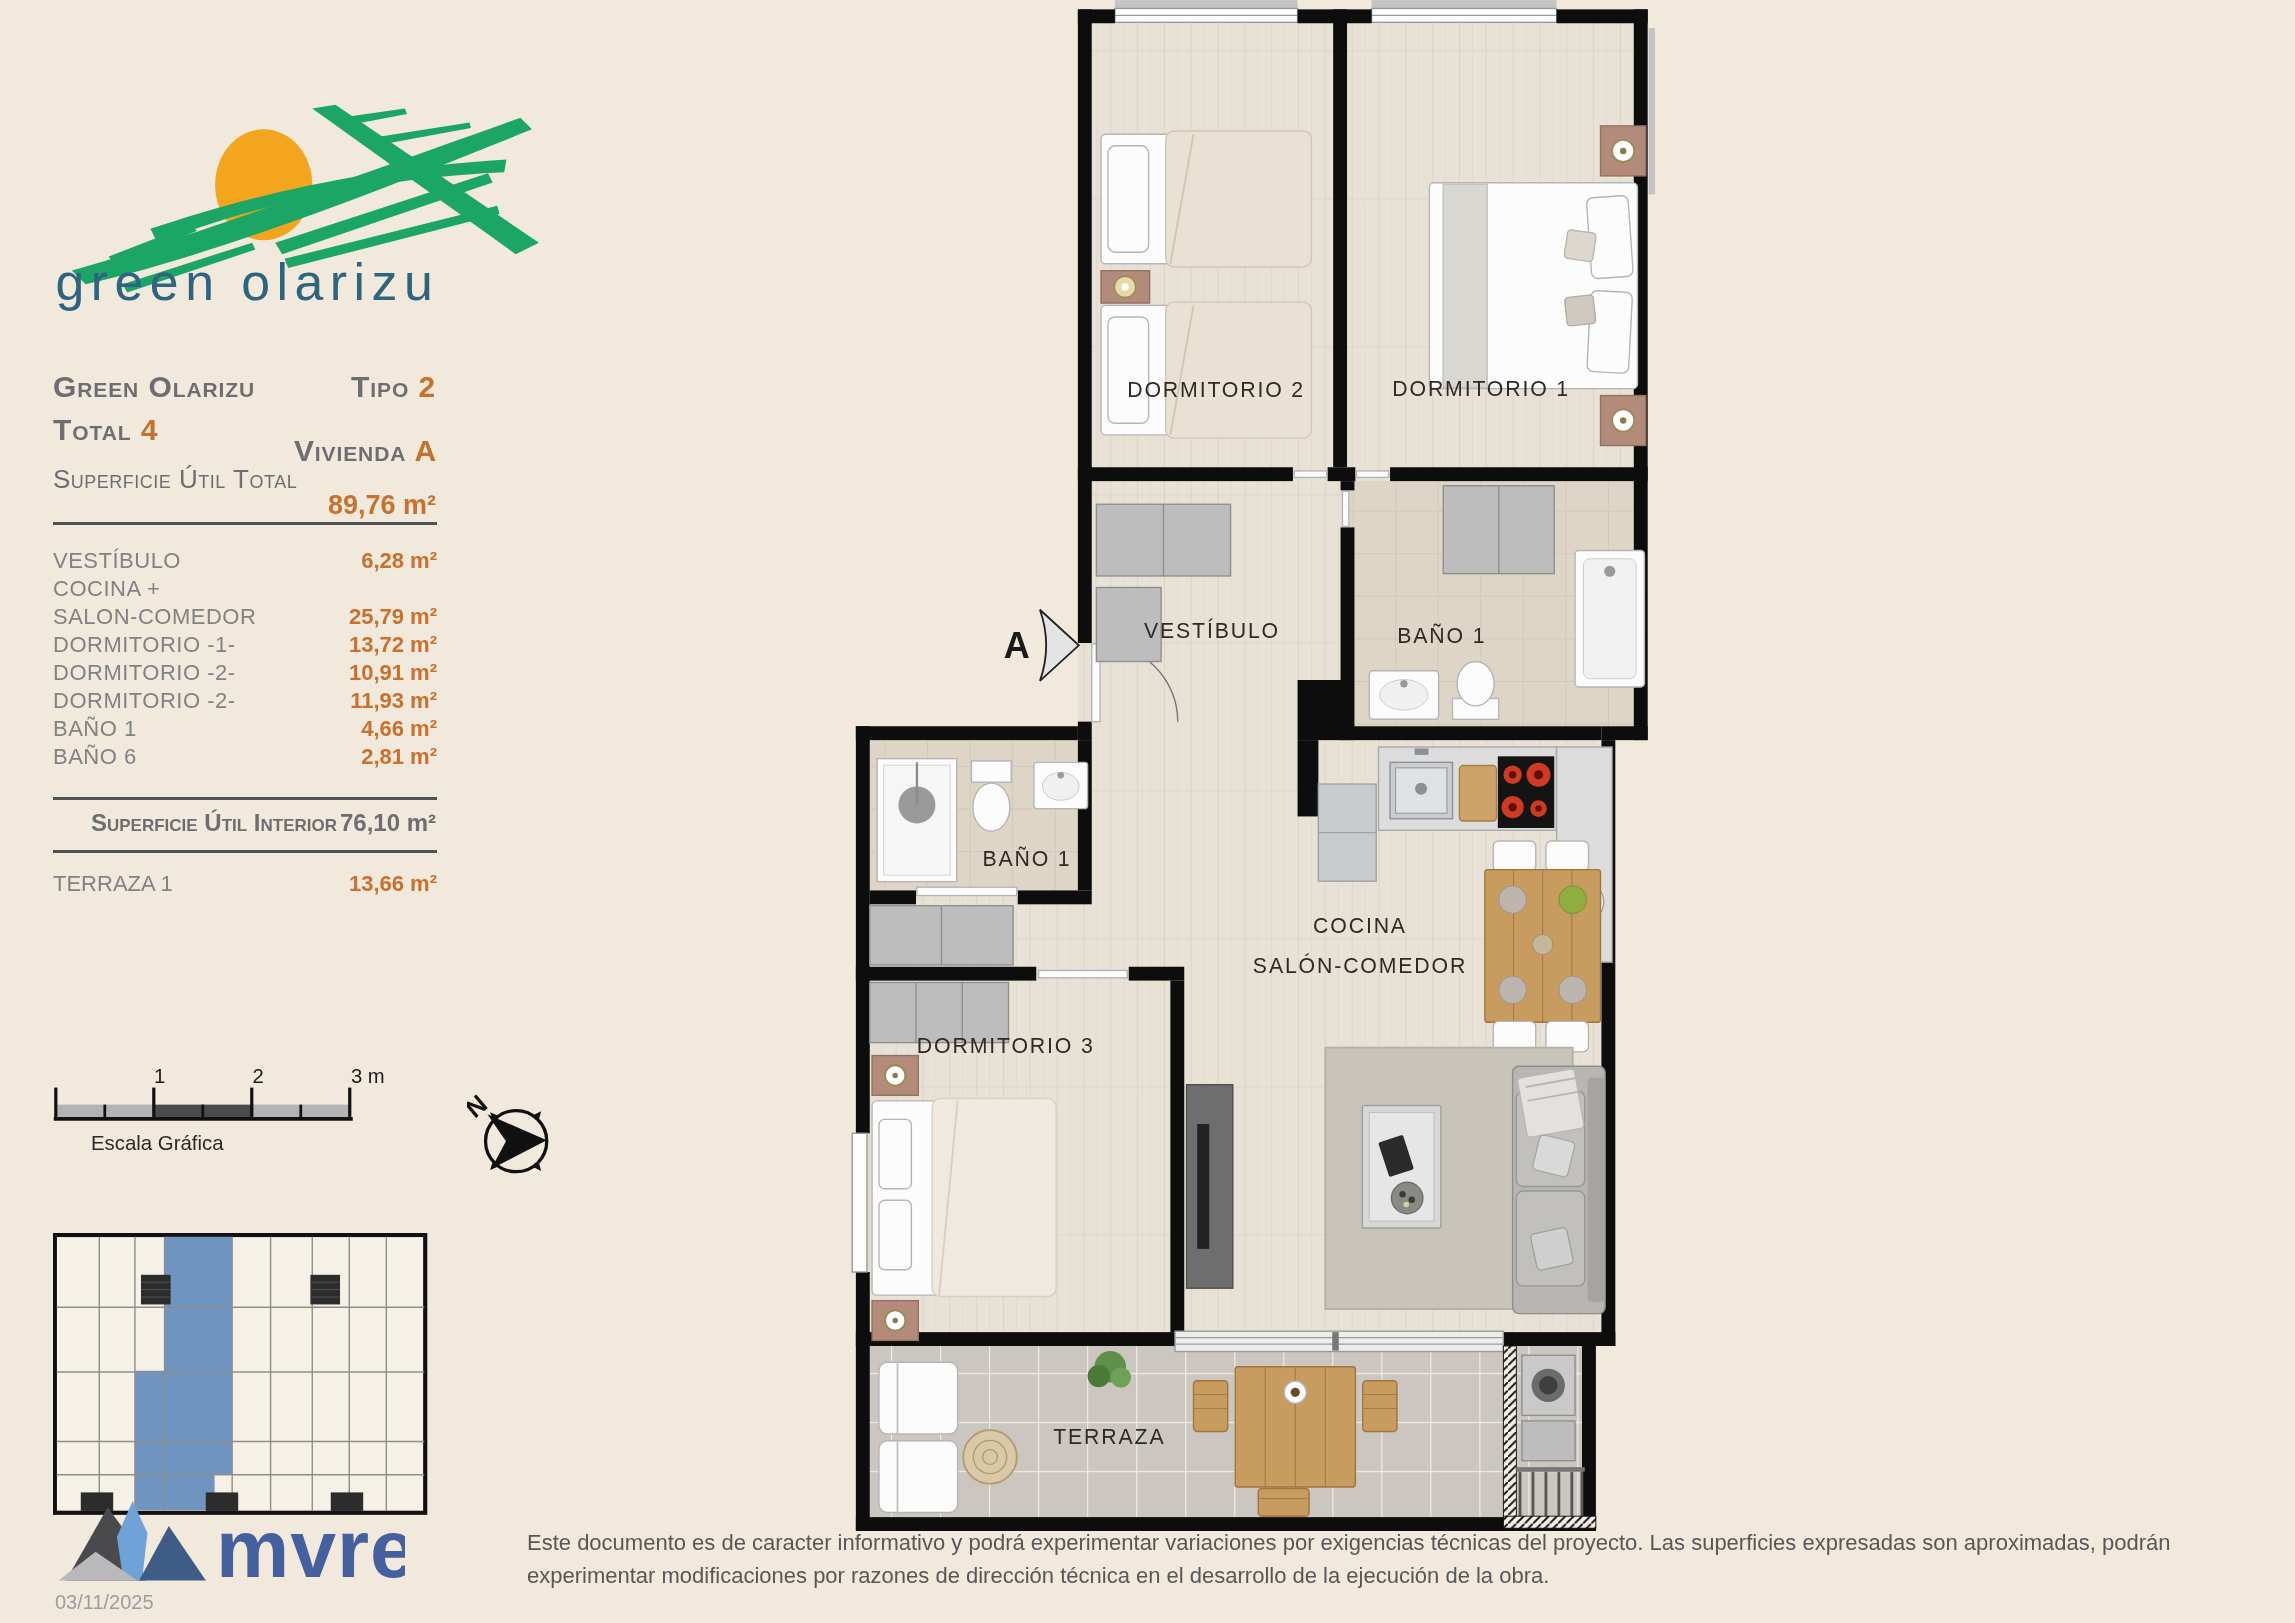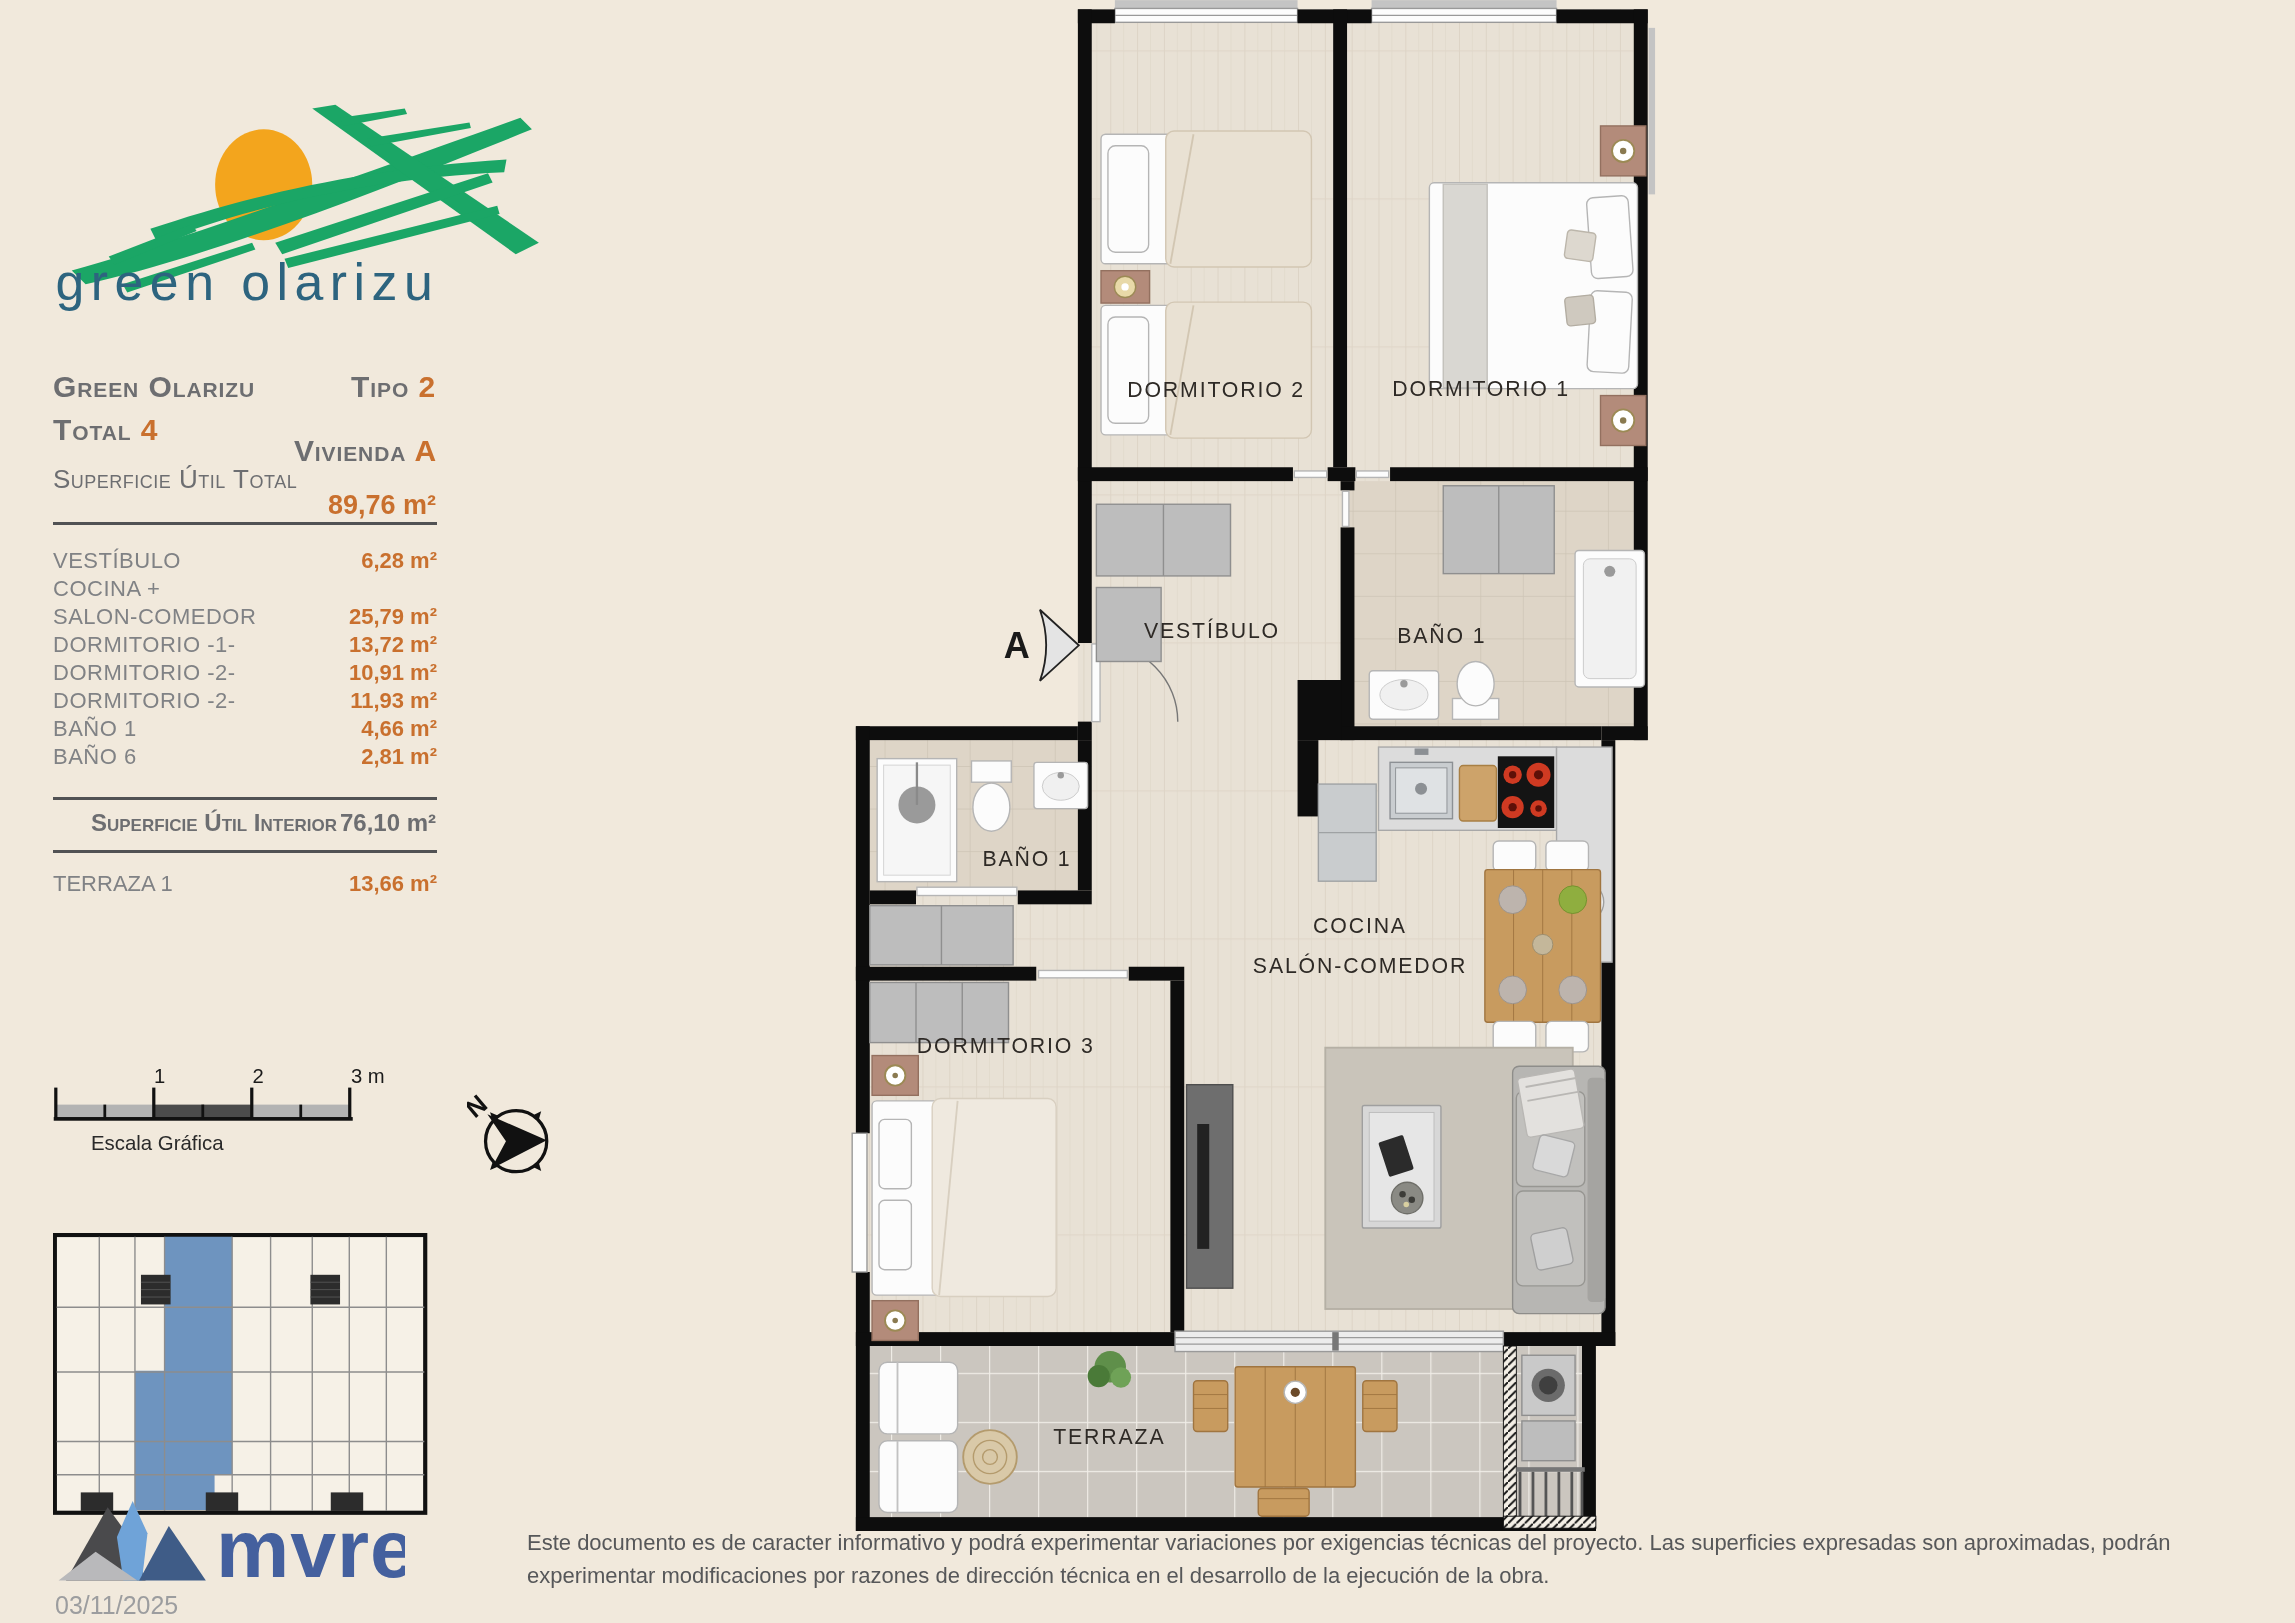--- a/index.html
+++ b/index.html
@@ -28,21 +28,21 @@
   .arow .lab{font-size:22px;color:#808285;letter-spacing:0.5px;}
   .arow .val{font-size:22px;font-weight:bold;color:#c9702e;}
   .int-label{left:53px;top:809px;font-size:24px;font-weight:bold;color:#6d6e71;margin-left:38px;}
   .int-value{left:53px;top:809px;width:383px;text-align:right;font-size:24px;font-weight:bold;color:#6d6e71;}
   .terr-row{left:53px;top:871px;width:384px;display:flex;justify-content:space-between;}
   .terr-row .lab{font-size:22px;color:#808285;}
   .terr-row .val{font-size:22px;font-weight:bold;color:#c9702e;}
   
   .esc-caption{left:55px;top:1132px;font-size:20.4px;color:#2a2a2a;margin-left:36px;}
   
-  .date{left:55px;top:1591px;font-size:25px;color:#9c9d9f;}
+  .date{left:55px;top:1591px;font-size:20px;color:#9c9d9f;}
   .disclaimer{left:527px;top:1526px;width:1749px;font-size:22px;line-height:1.5;color:#565759;}
   
   svg text{font-family:"Liberation Sans", sans-serif;}
   .room-label{font-size:46px;letter-spacing:4px;fill:#2e2a26;}
   .entry-letter{font-size:78px;font-weight:bold;fill:#1a1a1a;}
   .tick-label{font-size:44px;fill:#1a1a1a;}
   .north-n{font-size:56px;font-weight:bold;fill:#111;}
   .logo-word{font-size:112px;letter-spacing:14px;fill:#2d647f;}
   .mvre-word{font-size:178px;font-weight:bold;fill:#44609e;letter-spacing:2px;}
   .wall{fill:#0d0d0d;}

